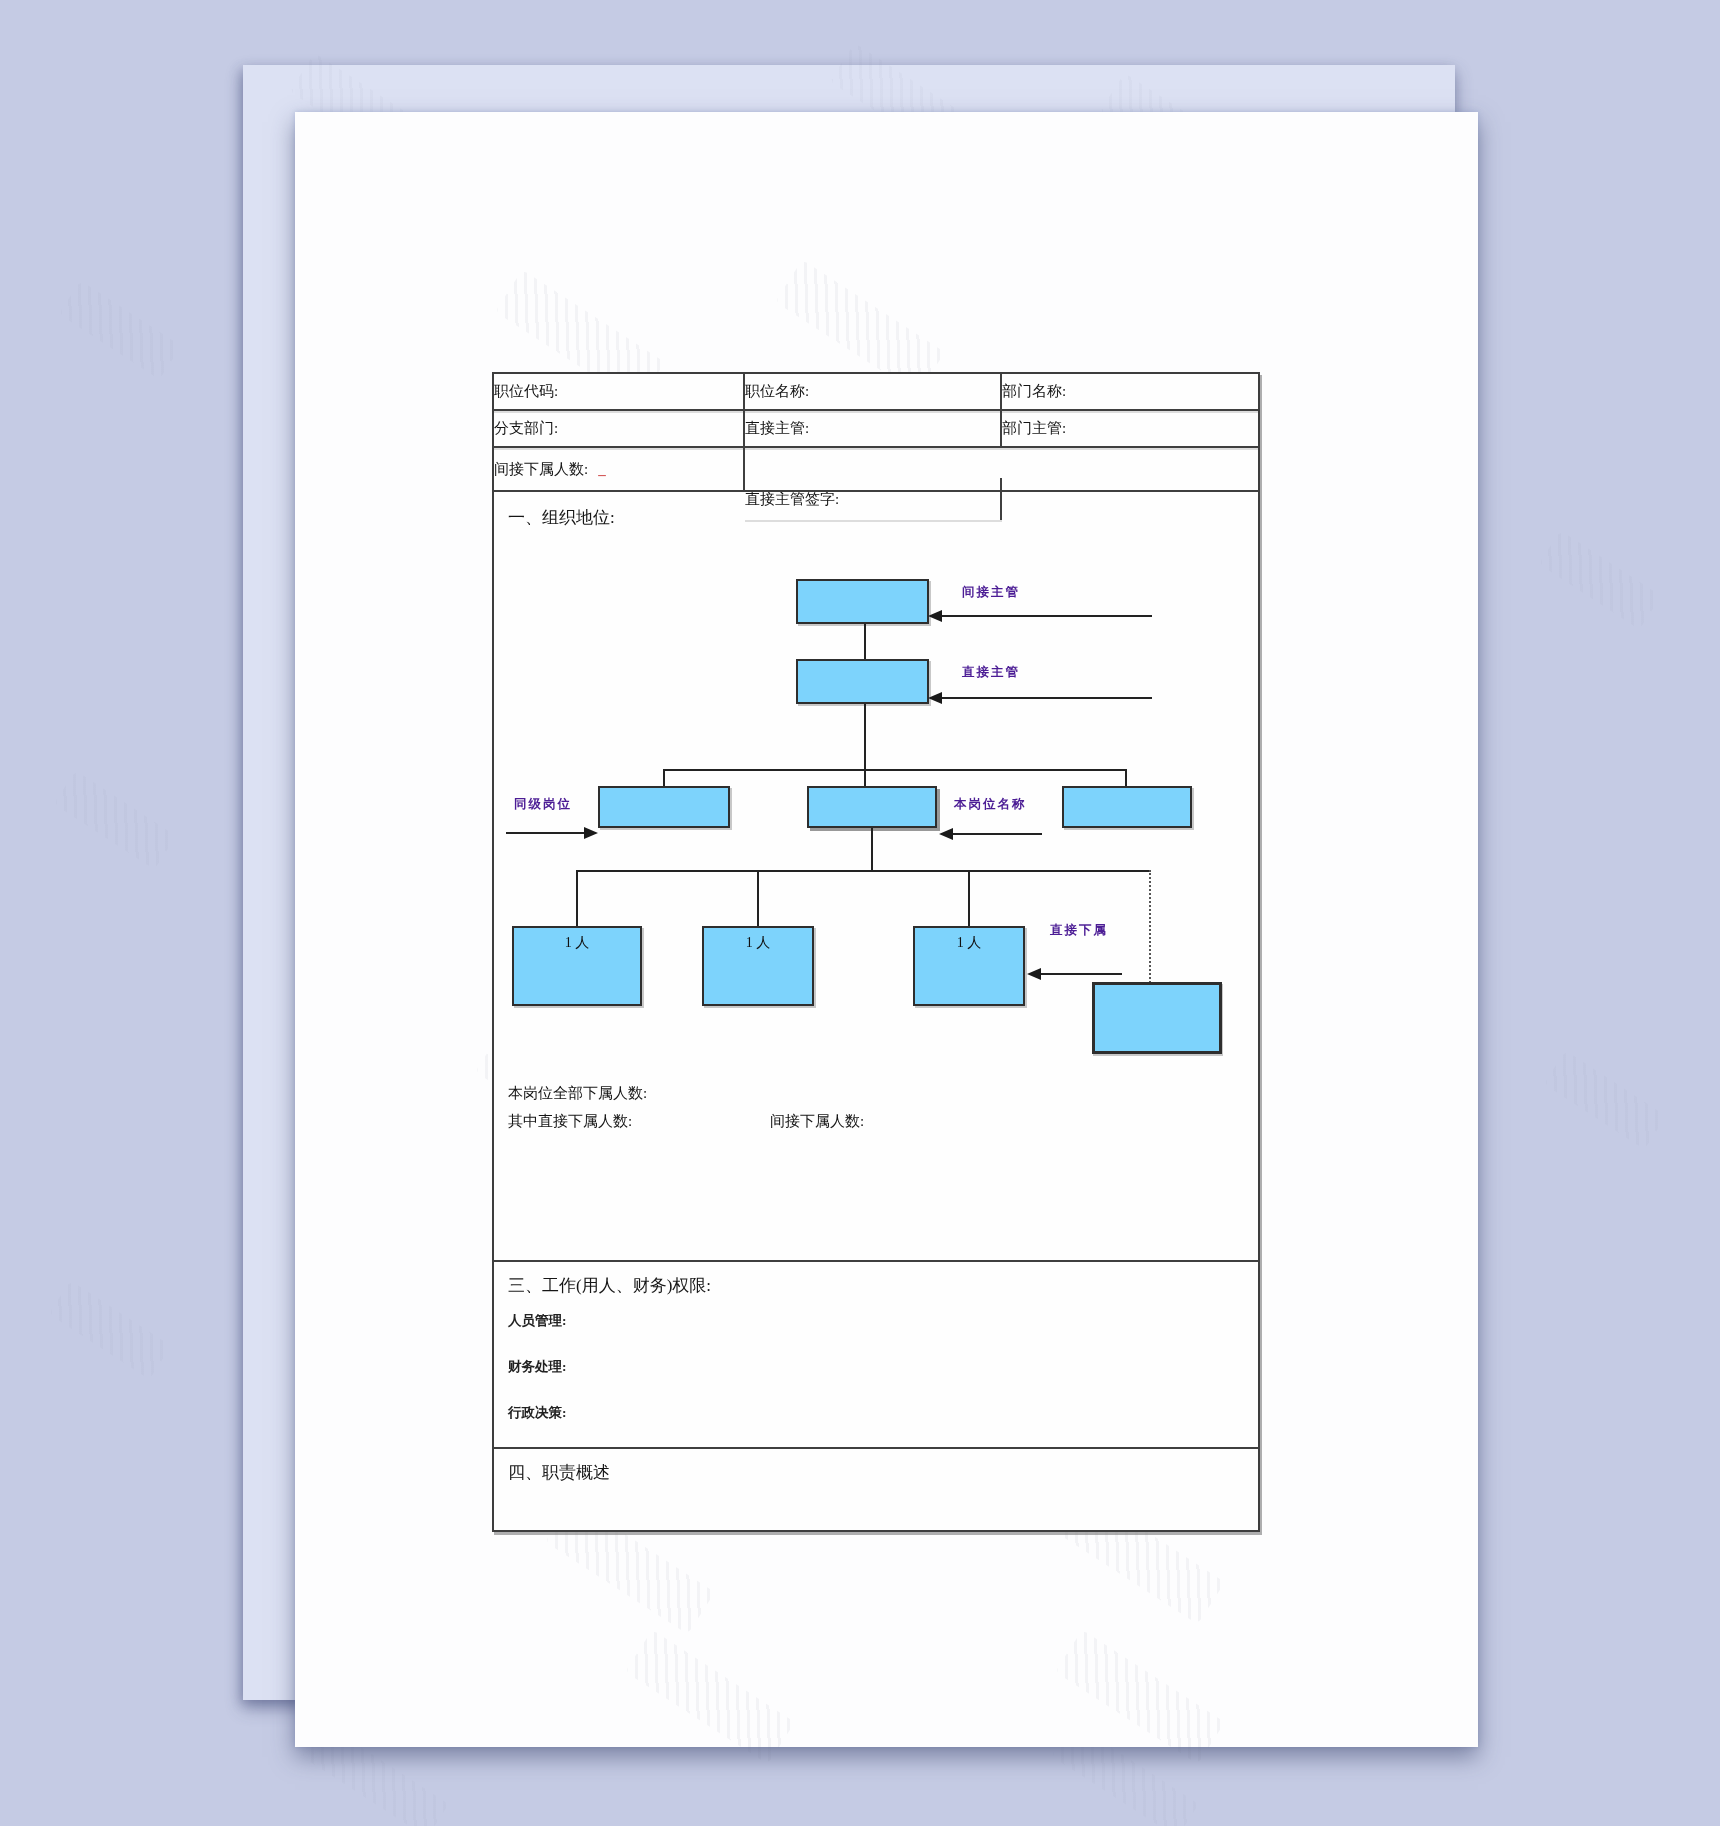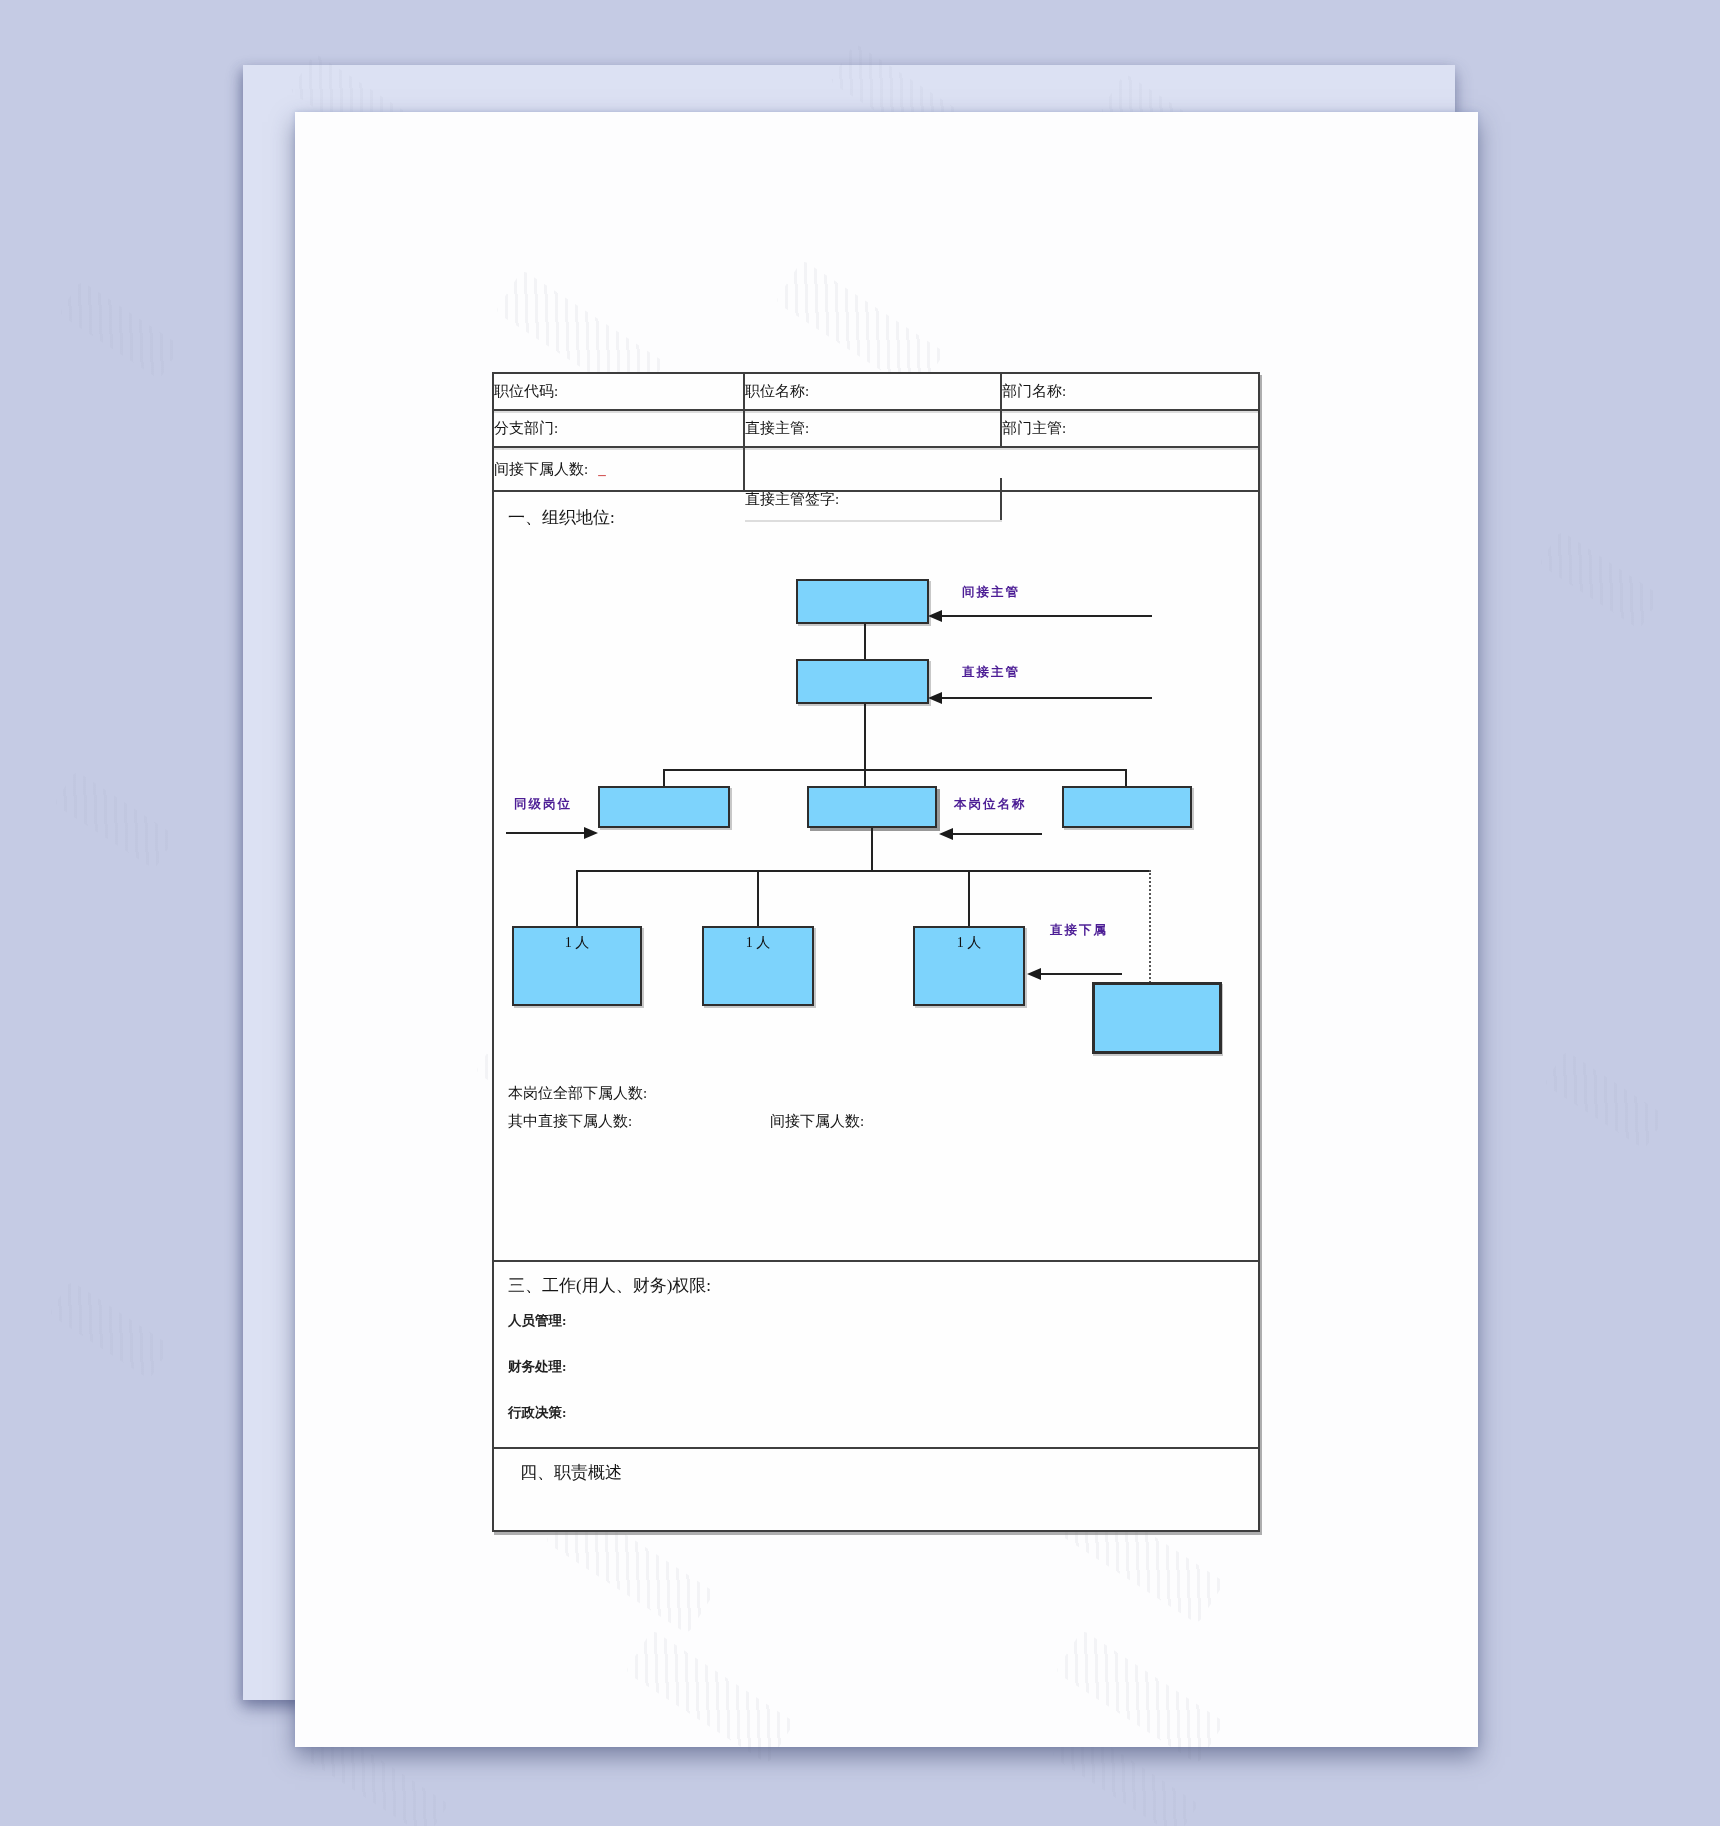--- a/index.html
+++ b/index.html
@@ -168,18 +168,18 @@
 
 
       <div class="section" style="top:886px;height:187px;">
         <div class="sec-heading" style="left:14px;top:12px;">三、工作(用人、财务)权限:</div>
         <div class="sub-label" style="left:14px;top:50px;">人员管理:</div>
         <div class="sub-label" style="left:14px;top:96px;">财务处理:</div>
         <div class="sub-label" style="left:14px;top:142px;">行政决策:</div>
       </div>
 
       <div class="section" style="top:1073px;height:83px;">
-        <div class="sec-heading" style="left:14px;top:12px;margin-left:12px;">四、职责概述</div>
+        <div class="sec-heading" style="left:14px;top:12px;">四、职责概述</div>
       </div>
 
     </div>
   </div>
 </div>
 
 </body></html>

